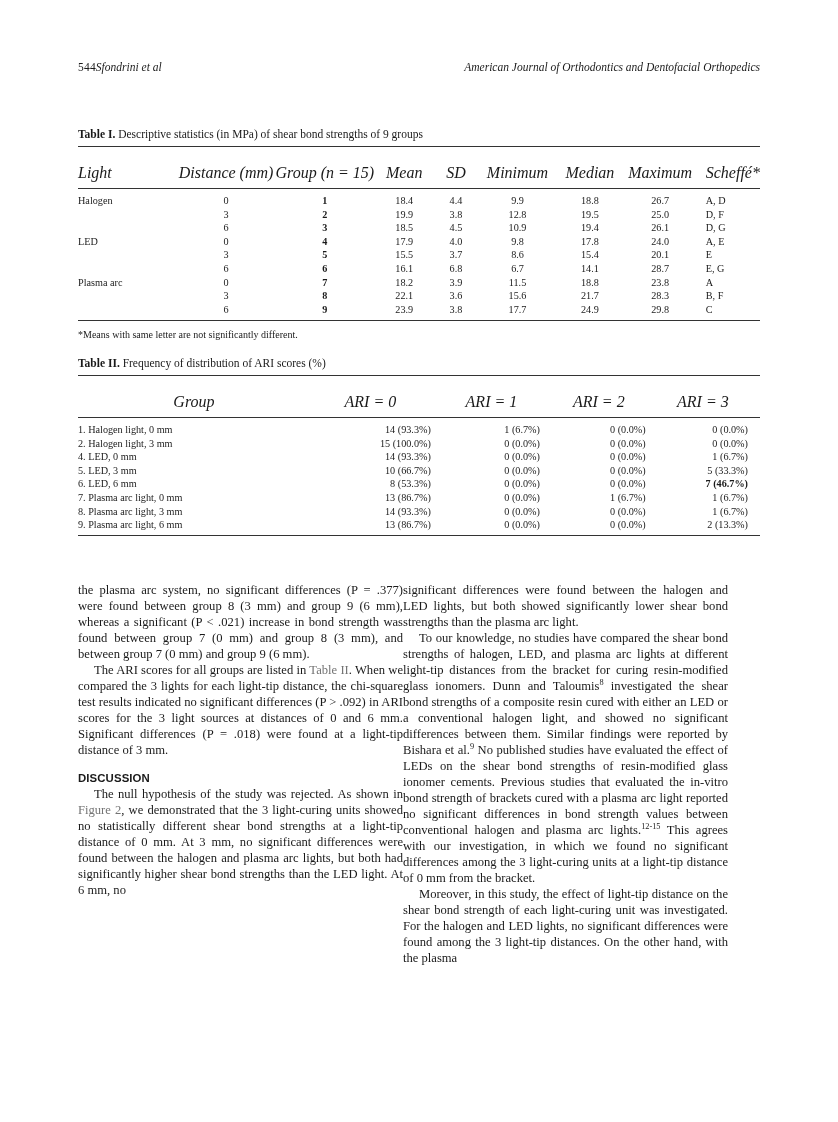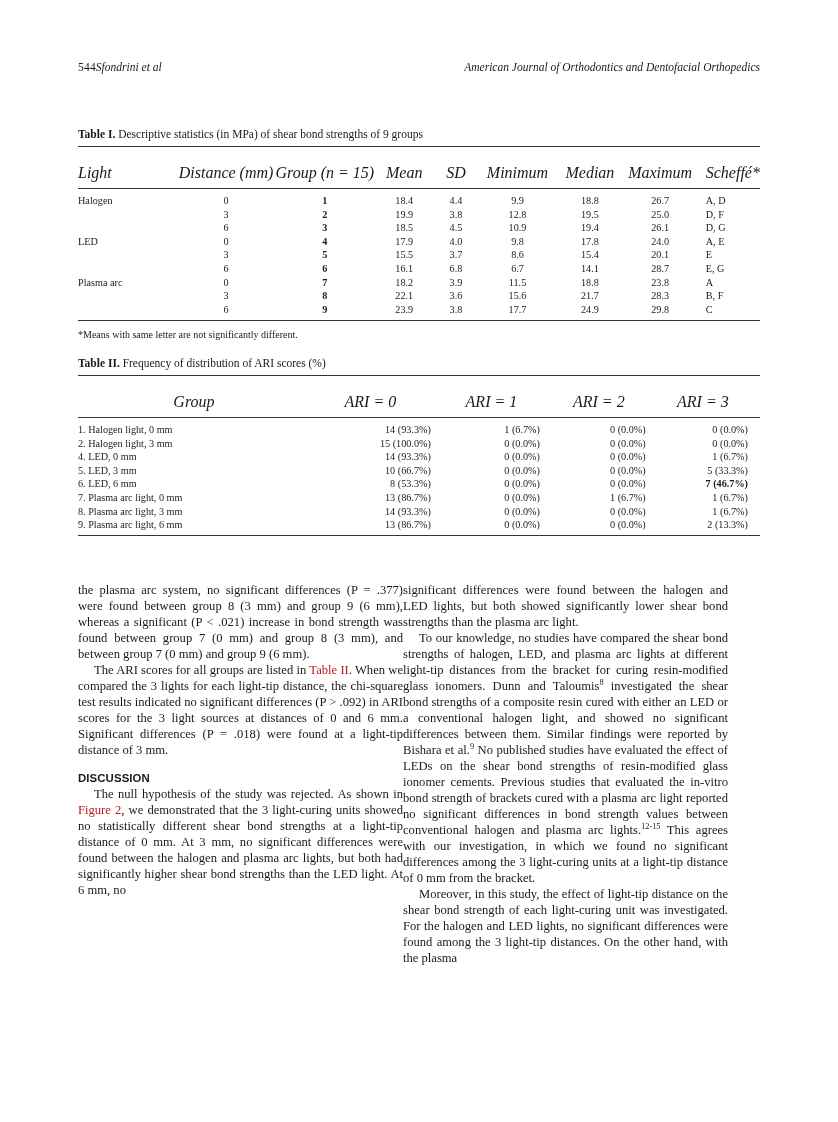--- a/index.html
+++ b/index.html
@@ -152,21 +152,21 @@
   .col p.noindent { text-indent: 0; }
   .col h2 {
     margin: 14px 0 0 0;
     font-family: "Liberation Sans", "DejaVu Sans", sans-serif;
     font-size: 11.4px;
     font-weight: bold;
     letter-spacing: 0.1px;
     text-indent: 0;
   }
   .col h2 + p { margin-top: 2px; }
-  .xref { color: #b91c1c; }
+  .xref { color: #737373; }
   sup { font-size: 8.3px; vertical-align: super; line-height: 0; }
 </style>
 </head>
 <body>
 
 <div class="page">
 
   <div class="runhead">
     <div class="runhead-left">
       <span class="folio">544</span><span class="authors">Sfondrini et al</span>

